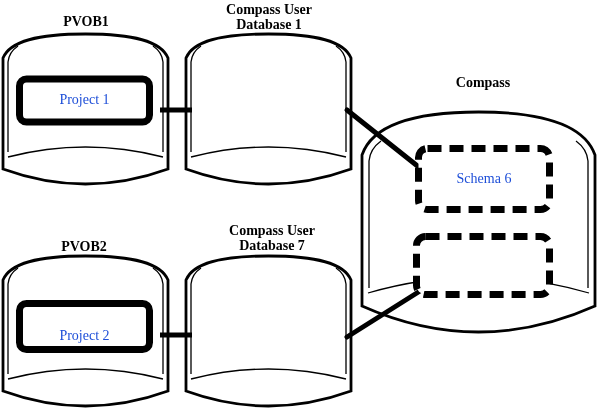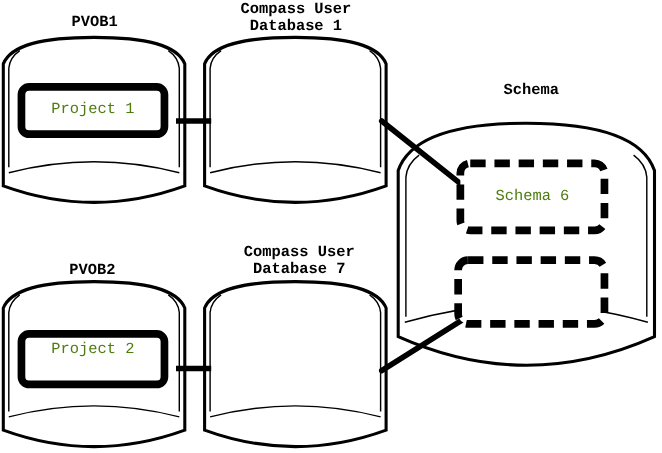--- a/index.html
+++ b/index.html
@@ -1,40 +1,40 @@
 <!DOCTYPE html>
 <html><head>
 <meta charset="utf-8">
 <title>Diagram</title>
 <style>
   html,body{margin:0;padding:0;background:#ffffff;}
   #canvas{
     position:relative;
     width:602px;height:412px;
     background:#ffffff;
-    font-family:Liberation Mono, monospace;
+    font-family:Liberation Serif, serif;
     overflow:hidden;
   }
   #shapes{position:absolute;left:0;top:0;}
   .lbl{
     position:absolute;
     font-weight:bold;
     font-size:14px;
     line-height:15px;
     color:#000;
     text-align:center;
     white-space:nowrap;
   }
   .boxlbl{
     position:absolute;
     display:flex;
     align-items:center;
     justify-content:center;
     font-size:14px;
-    color:#4d7c0f;
+    color:#1d4ed8;
     text-align:center;
   }
 </style>
 </head>
 <body>
 
 <div id="canvas">
 
   <svg id="shapes" width="602" height="412" viewBox="0 0 602 412">
 
@@ -88,27 +88,27 @@
   </svg>
 
   <div class="lbl" style="left:26px;top:14px;width:120px">PVOB1</div>
 
   <div class="lbl" style="left:209px;top:2px;width:120px">
     <div>Compass User</div>
     <div>Database 1</div>
   </div>
 
   <div class="lbl" style="left:423px;top:75px;width:120px">
-    <div>Schema</div>
+    <div>Compass</div>
   </div>
 
   <div class="lbl" style="left:24px;top:239px;width:120px">PVOB2</div>
 
   <div class="lbl" style="left:212px;top:223px;width:120px">
     <div>Compass User</div>
     <div>Database 7</div>
   </div>
 
   <div class="boxlbl" style="left:16px;top:75px;width:137px;height:50px">Project 1</div>
-  <div class="boxlbl" style="left:16px;top:282px;width:137px;height:71px">Project 2</div>
+  <div class="boxlbl" style="left:16px;top:300px;width:137px;height:71px">Project 2</div>
   <div class="boxlbl" style="left:415px;top:145px;width:138px;height:68px">Schema 6</div>
 
 </div>
 
 </body></html>

